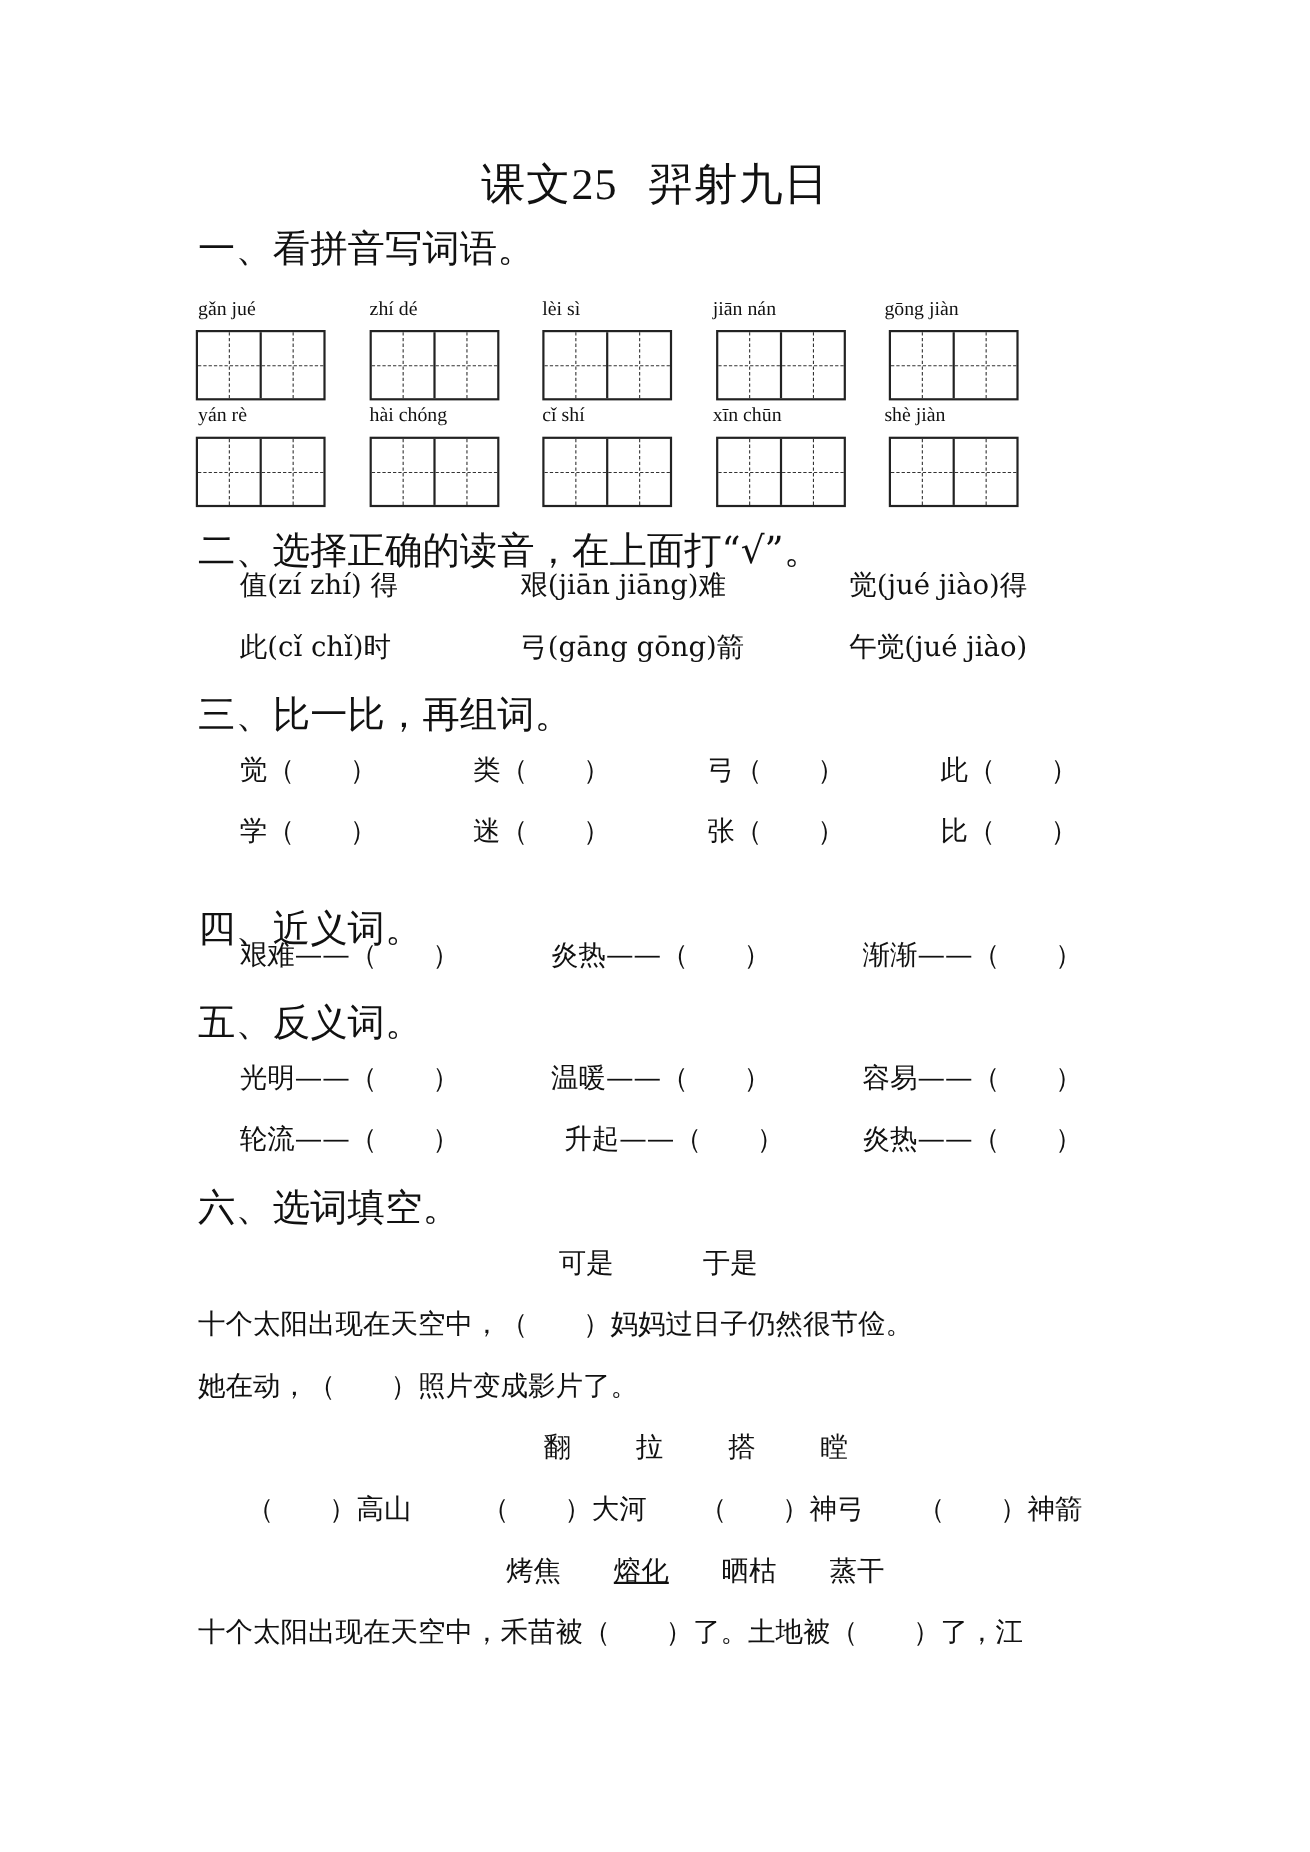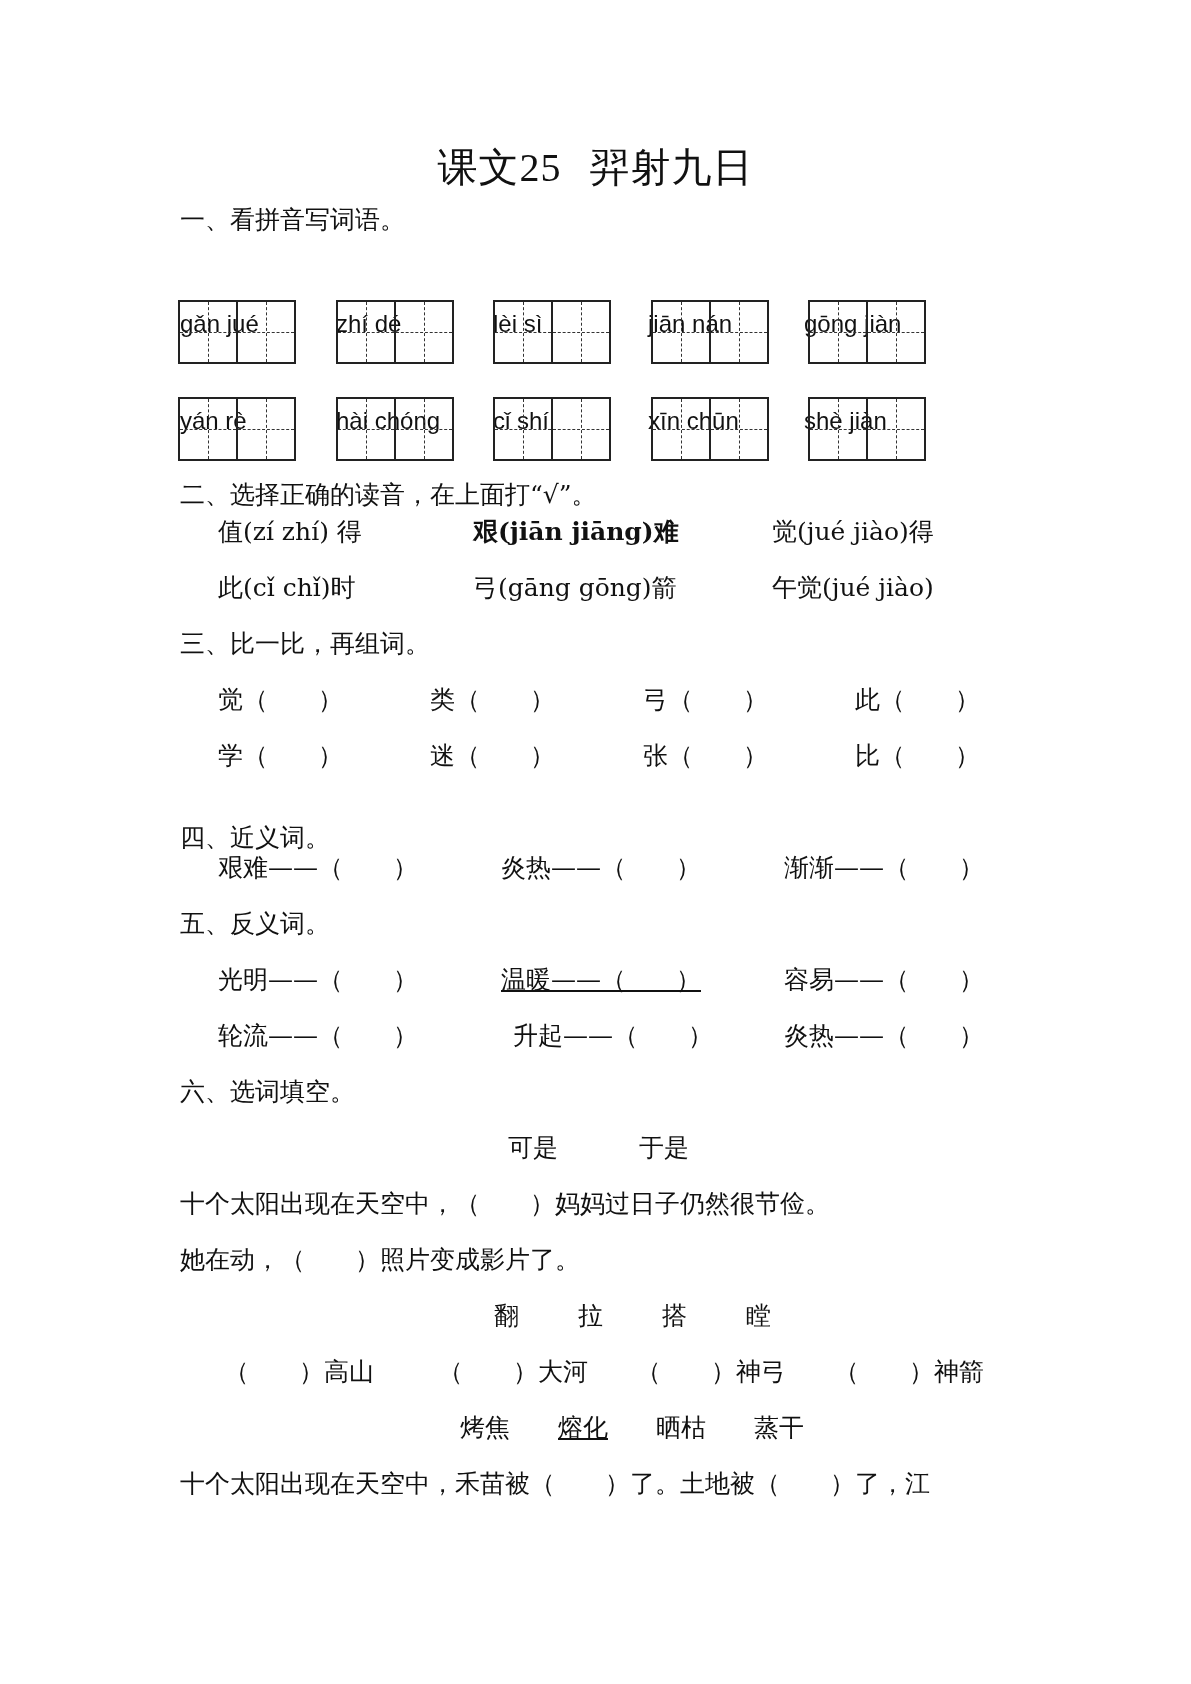--- a/index.html
+++ b/index.html
@@ -1,24 +1,24 @@
 <!DOCTYPE html>
 <html><head>
 <meta charset="utf-8">
 <style>
   html, body { margin: 0; padding: 0; background: #ffffff; }
   body { width: 1191px; height: 1684px; position: relative; overflow: hidden;
          font-family: "DejaVu Serif", "Liberation Serif", serif; color: #111; }
   .title { position: absolute; top: 140px; left: 0; width: 1191px; text-align: center;
            font-size: 40px; letter-spacing: 1px; }
   .title .num { font-family: "Liberation Serif", serif; margin: 0 28px 0 0; }
-  .sec { position: absolute; left: 180px; font-size: 25px; }
+  .sec { position: absolute; left: 180px; font-size: 34px; }
   .line { position: absolute; left: 180px; font-size: 25px; white-space: nowrap; }
-  .pinyin { position: absolute; font-family: Liberation Sans, sans-serif;
-            font-size: 24px; white-space: nowrap; margin-top: 40px; }
+  .pinyin { position: absolute; font-family: Liberation Serif, serif;
+            font-size: 18px; white-space: nowrap; }
   .boxes { position: absolute; display: flex; border: 2px solid #222; }
   .cell { width: 56px; height: 60px; position: relative; }
   .cell + .cell { border-left: 2px solid #222; }
   .cell::before { content: ""; position: absolute; left: 50%; top: 0; bottom: 0;
                   border-left: 1.5px dashed #333; }
   .cell::after { content: ""; position: absolute; top: 50%; left: 0; right: 0;
                  border-top: 1.5px dashed #333; }
   .item { position: absolute; white-space: nowrap; margin-left: 38px; }
 </style>
 </head>
@@ -86,21 +86,21 @@
 
 <div class="pinyin" style="left:804px; top:367px;">shè jiàn</div>
 <div class="boxes" style="left:808px; top:397px;">
     <div class="cell"></div>
     <div class="cell"></div>
   </div>
 
 <div class="sec" style="top:458px;margin-top:20px;">二、选择正确的读音，在上面打“√”。</div>
 <div class="line" style="top:515px;">
   <span class="item" style="left:0;">值(zí zhí) 得</span>
-  <span class="item" style="left:255px;font-weight:bold;">艰(jiān jiāng)难</span>
+  <span class="item" style="left:255px;">艰(jiān jiāng)难</span>
   <span class="item" style="left:554px;">觉(jué jiào)得</span>
 </div>
 <div class="line" style="top:571px;">
   <span class="item" style="left:0;">此(cǐ chǐ)时</span>
   <span class="item" style="left:255px;">弓(gāng gōng)箭</span>
   <span class="item" style="left:554px;">午觉(jué jiào)</span>
 </div>
 
 <div class="sec" style="top:627px;">三、比一比，再组词。</div>
 <div class="line" style="top:683px;">
@@ -119,21 +119,21 @@
 <div class="sec" style="top:821px;">四、近义词。</div>
 <div class="line" style="top:851px;">
   <span class="item" style="left:0;">艰难——（　　）</span>
   <span class="item" style="left:283px;">炎热——（　　）</span>
   <span class="item" style="left:566px;">渐渐——（　　）</span>
 </div>
 
 <div class="sec" style="top:907px;">五、反义词。</div>
 <div class="line" style="top:963px;">
   <span class="item" style="left:0;">光明——（　　）</span>
-  <span class="item" style="left:283px;text-decoration:underline;">温暖——（　　）</span>
+  <span class="item" style="left:283px;">温暖——（　　）</span>
   <span class="item" style="left:566px;">容易——（　　）</span>
 </div>
 <div class="line" style="top:1019px;">
   <span class="item" style="left:0;">轮流——（　　）</span>
   <span class="item" style="left:295px;">升起——（　　）</span>
   <span class="item" style="left:566px;">炎热——（　　）</span>
 </div>
 
 <div class="sec" style="top:1075px;">六、选词填空。</div>
 

